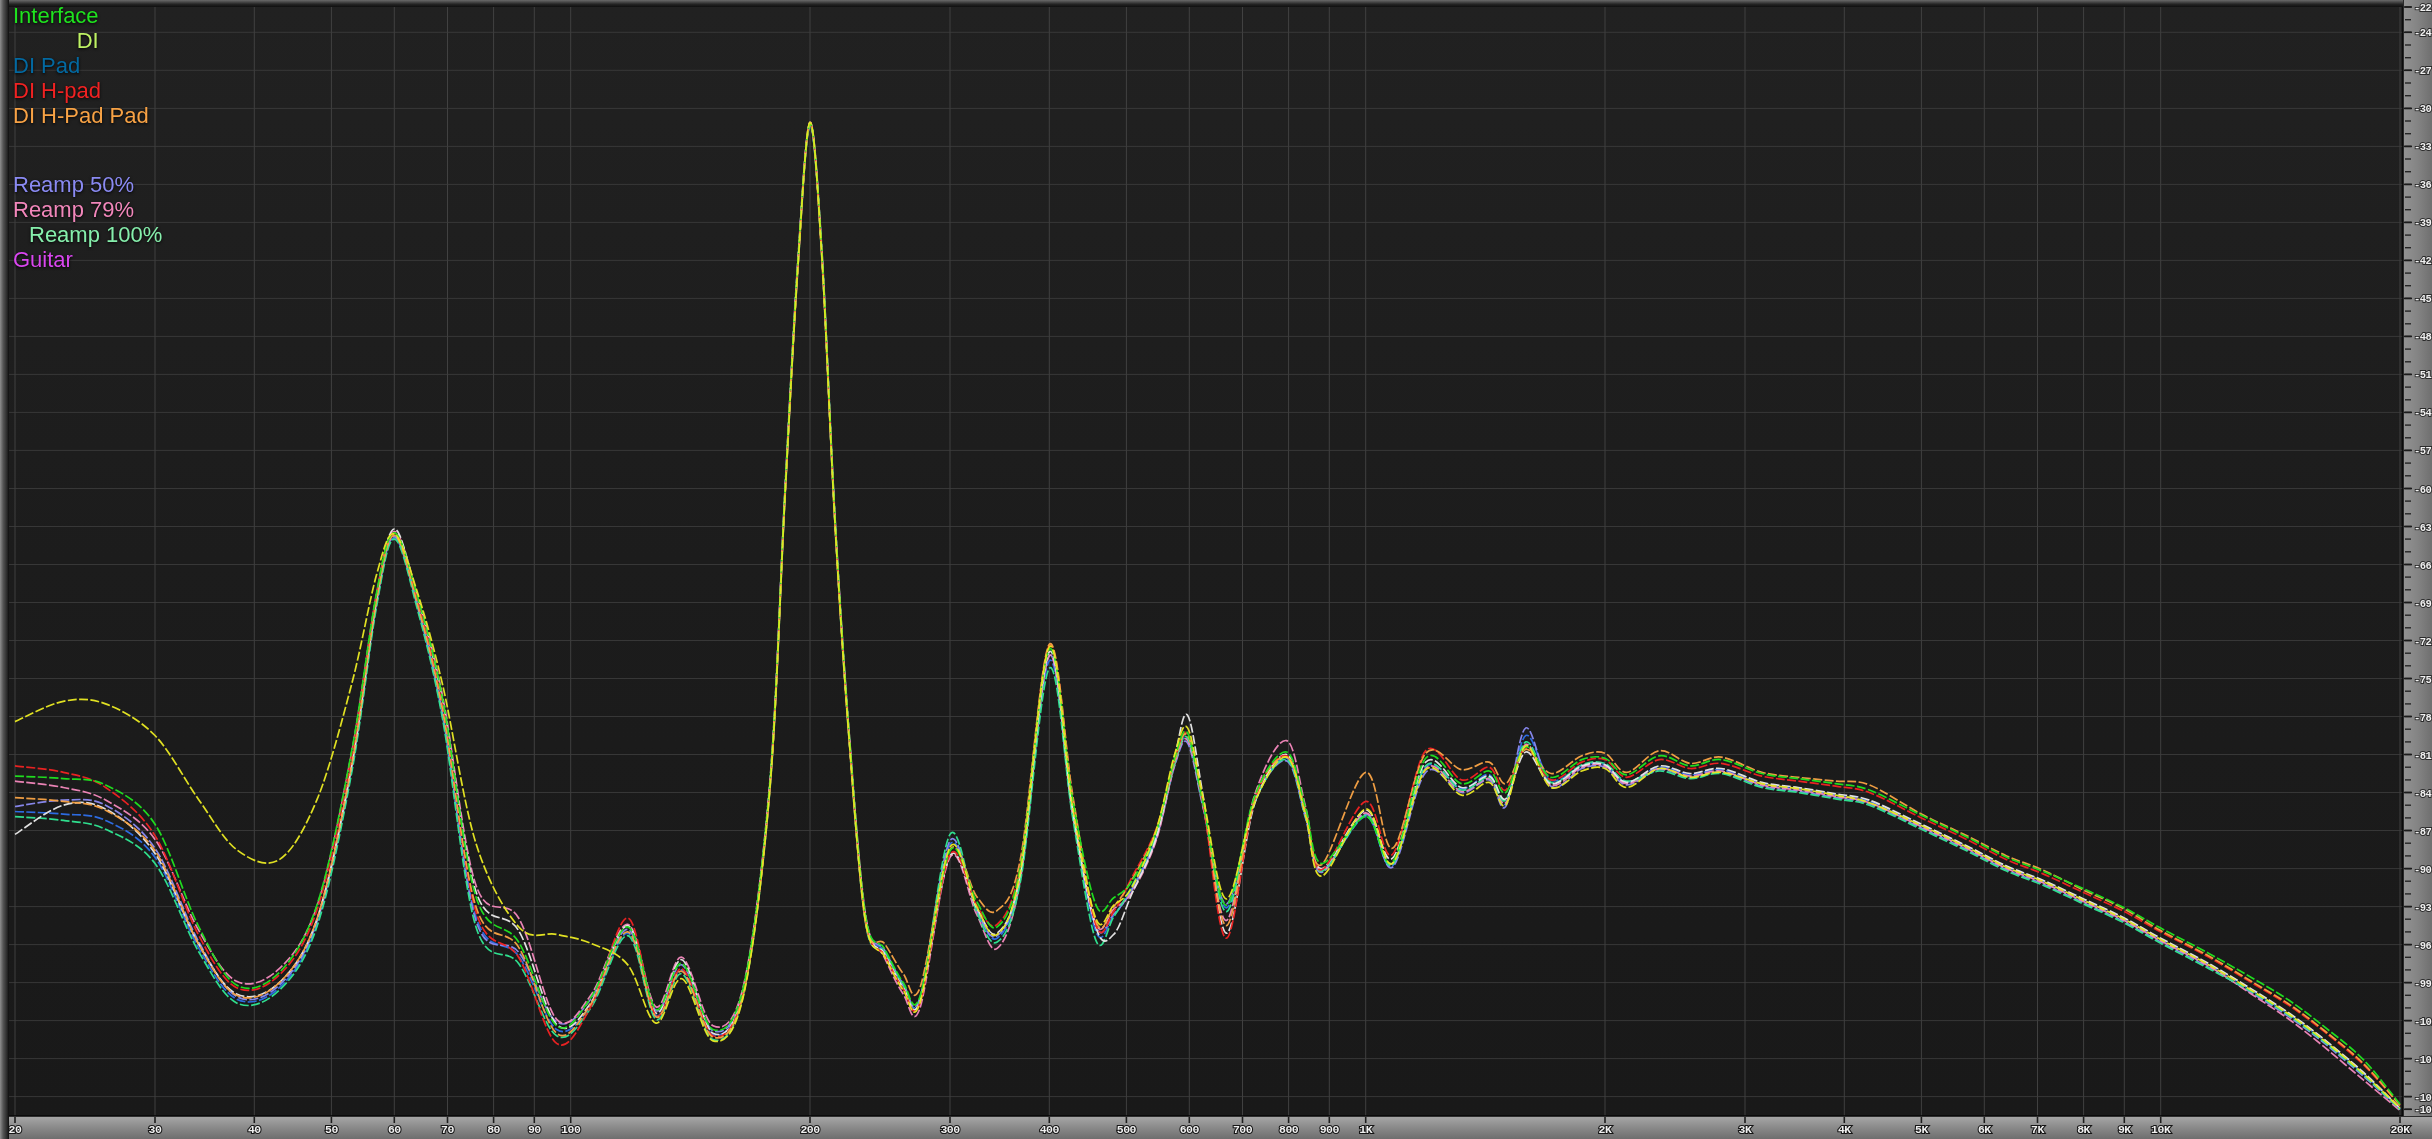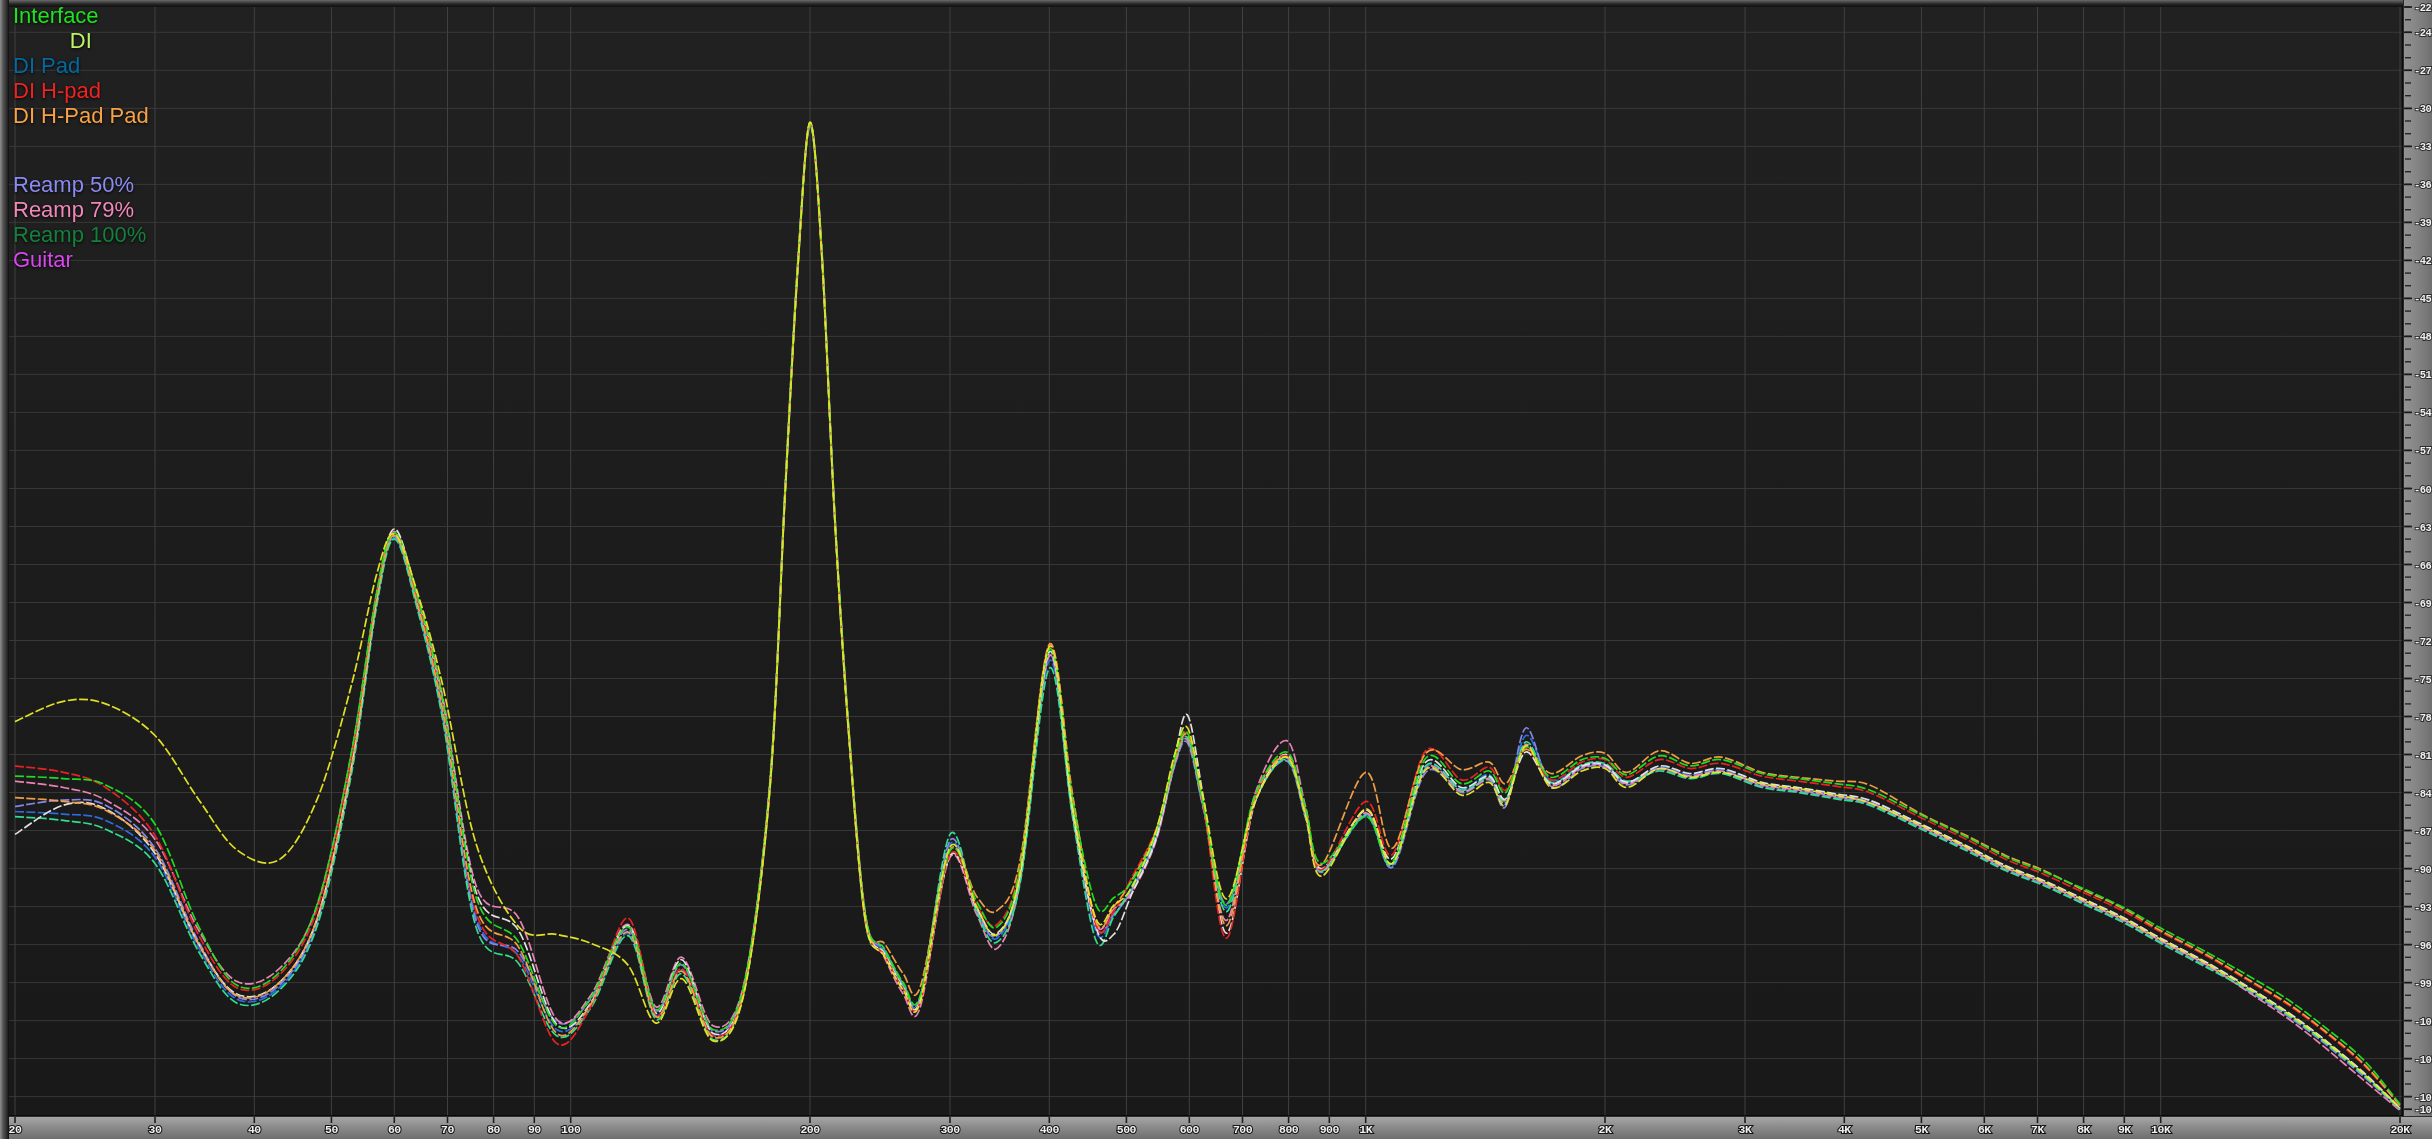--- a/index.html
+++ b/index.html
@@ -345,16 +345,16 @@
   </svg>
 
   <div id="legend">
       <div class="legend-item" style="color: rgb(31, 227, 31);">Interface</div>
       <div class="legend-item" style="color: #bef264; text-align: center;">DI</div>
       <div class="legend-item" style="color: #0369a1;">DI Pad</div>
       <div class="legend-item" style="color: rgb(240, 34, 34);">DI H-pad</div>
       <div class="legend-item" style="color: rgb(247, 162, 69);">DI H-Pad Pad</div>
       <div class="legend-item" style="color: rgb(138, 138, 242); margin-top: 44px;">Reamp 50%</div>
       <div class="legend-item" style="color: rgb(242, 135, 187);">Reamp 79%</div>
-      <div class="legend-item" style="color: #15803d;">Reamp 100%</div>
+      <div class="legend-item" style="color: #86efac; margin-left: 16px;">Reamp 100%</div>
       <div class="legend-item" style="color: #d946ef;">Guitar</div>
     </div>
 </div>
 
 </body></html>

